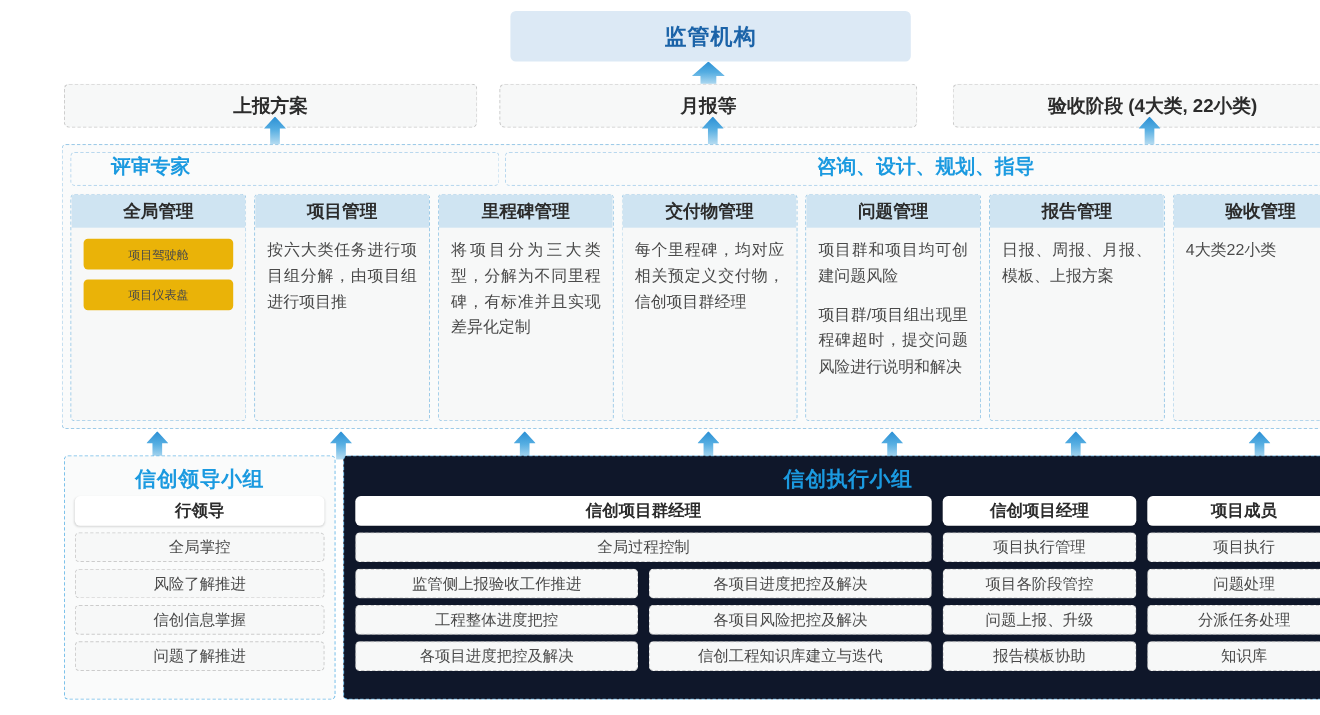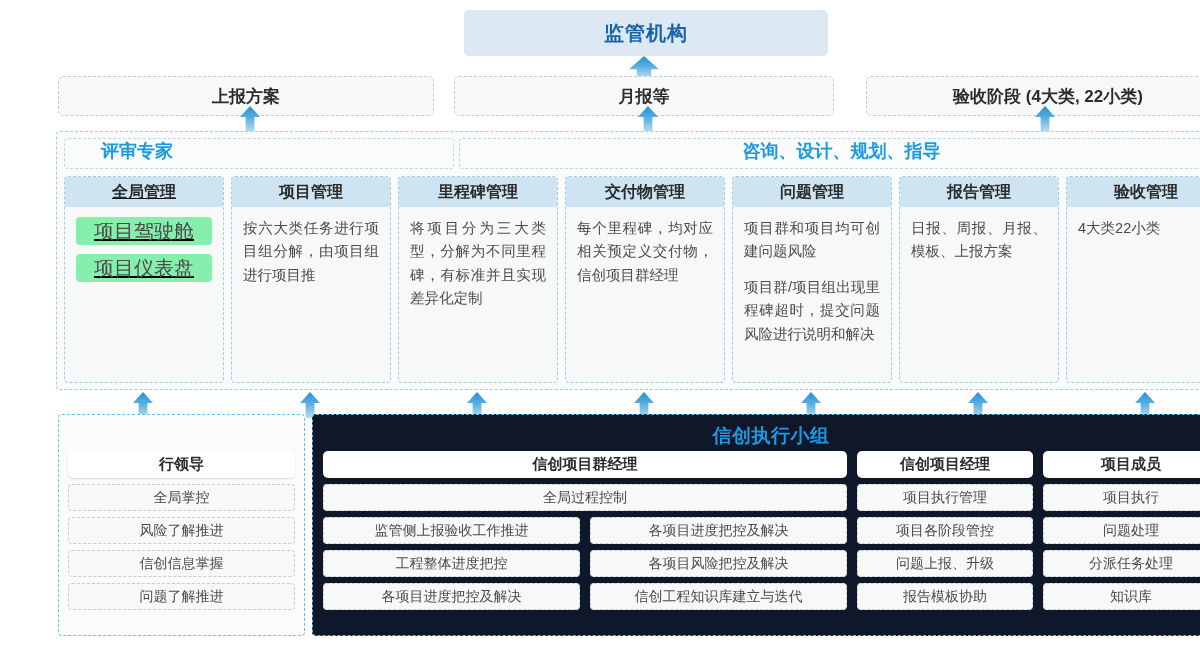--- a/index.html
+++ b/index.html
@@ -74,24 +74,24 @@
     display: flex; align-items: center; justify-content: center;
     color: #2b2b2b; font-weight: bold; font-size: 16px;
   }
   .col-body { padding: 10px 11px 0 11px; }
   .col-body p {
     margin: 0 0 12px 0;
     font-size: 14.5px; color: #4a4a4a; line-height: 1.62;
     text-align: justify; text-justify: inter-ideograph;
   }
   .pill {
-    background: #86efac; border-radius: 4px;
+    background: #eab308; border-radius: 4px;
     height: 28px; margin-bottom: 9px;
     display: flex; align-items: center; justify-content: center;
-    font-size: 20px; color: #4a4a4a;
+    font-size: 11px; color: #4a4a4a;
   }
 
   
   .bot-left {
     position: absolute; left: 14px; top: 414px; width: 247px; height: 222px;
     border: 1px dashed #6fbbe8; border-radius: 4px; background: #fafbfb;
   }
   .bot-right {
     position: absolute; left: 268px; top: 414px; width: 918px; height: 222px;
     border: 1px dashed #6fbbe8; border-radius: 4px; background: #0f172a;
@@ -147,21 +147,21 @@
   <div class="arrow" style="left:991px; top:106px;"></div>
 
   <div class="mid-panel">
     <div class="band" id="band-left">
       <span>评审专家</span>
     </div>
     <div class="band" id="band-right">
       <span>咨询、设计、规划、指导</span>
     </div>
 
-    <div class="col" style="left:7px; width:160px;text-decoration:underline;">
+    <div class="col" style="left:7px; width:160px;">
       <div class="col-head">全局管理</div>
       <div class="col-body">
         <div class="pill">项目驾驶舱</div>
         <div class="pill">项目仪表盘</div>
       </div>
     </div>
 
     <div class="col" style="left:174px; width:160px;">
       <div class="col-head">项目管理</div>
       <div class="col-body">
@@ -208,20 +208,21 @@
 
   <div class="arrow" style="left:89px;  top:392px;"></div>
   <div class="arrow" style="left:256px; top:392px;"></div>
   <div class="arrow" style="left:423px; top:392px;"></div>
   <div class="arrow" style="left:590px; top:392px;"></div>
   <div class="arrow" style="left:757px; top:392px;"></div>
   <div class="arrow" style="left:924px; top:392px;"></div>
   <div class="arrow" style="left:1091px;top:392px;"></div>
 
   <div class="bot-left">
+    <div class="grp-title">信创领导小组</div>
     <div class="bl-inner">
       <div class="role-head">行领导</div>
       <div class="task">全局掌控</div>
       <div class="task">风险了解推进</div>
       <div class="task">信创信息掌握</div>
       <div class="task">问题了解推进</div>
     </div>
   </div>
 
   <div class="bot-right">

